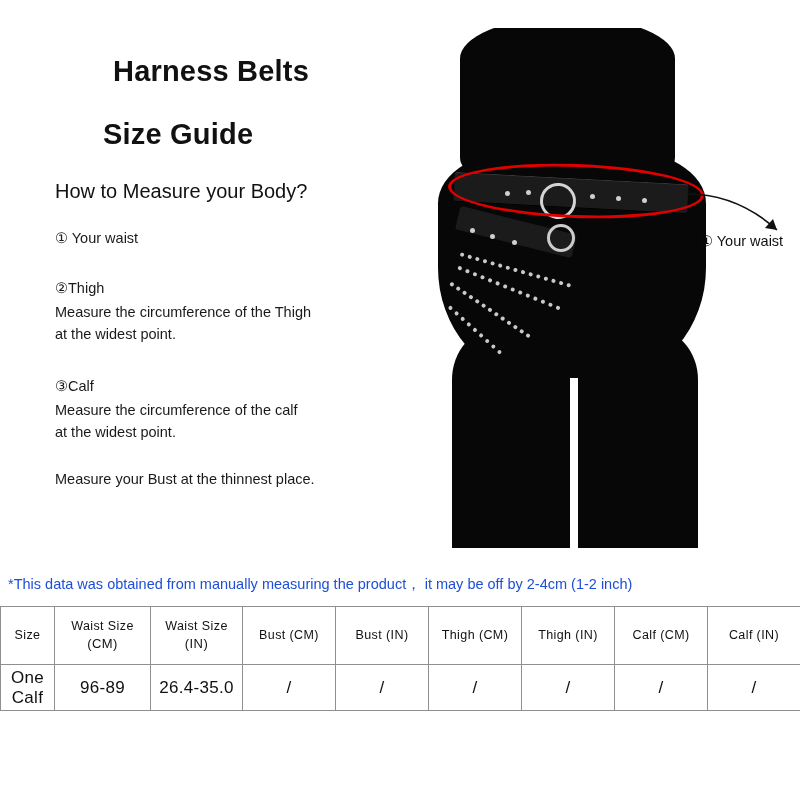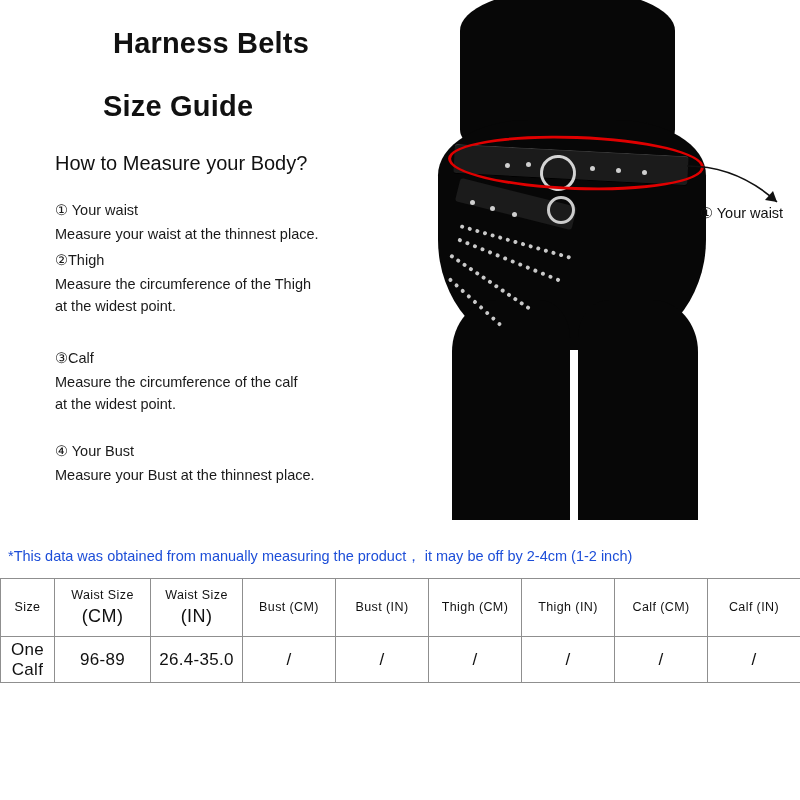--- a/index.html
+++ b/index.html
@@ -13,20 +13,21 @@
     font-family: "Liberation Sans", sans-serif;
     color: #000000;
     position: relative;
     overflow: hidden;
   }
 
   #page {
     position: relative;
     width: 800px;
     height: 680px;
+    margin-top: 28px;
   }
 
   
   .left-col {
     position: absolute;
     left: 0px;
     top: 0px;
     width: 430px;
     height: 520px;
   }
@@ -252,51 +253,49 @@
   table.size-table td {
     height: 43px;
     font-size: 17px;
     letter-spacing: 0.3px;
   }
   .col-size { width: 54px; }
   .col-w1 { width: 96px; }
   .col-w2 { width: 92px; }
   .col-rest { width: 93px; }
   td.size-cell { font-size: 14px; }
-  .th-sub { display: block; font-size: 18px; }
+  .th-sub { display: block; font-size: 13px; }
 </style>
 </head>
 <body>
 
 <div id="page">
 
   <div class="left-col">
     <div class="title title-1">Harness Belts</div>
     <div class="title title-2">Size Guide</div>
     <div class="subtitle">How to Measure your Body?</div>
 
     <div class="measure-block mb-1">
       <div class="measure-head">① Your waist</div>
-      <div class="measure-body">Measure your waist at the thinnest place.</div>
     </div>
 
     <div class="measure-block mb-2">
       <div class="measure-head">②Thigh</div>
       <div class="measure-body">Measure the circumference of the Thigh
 at the widest point.</div>
     </div>
 
     <div class="measure-block mb-3">
       <div class="measure-head">③Calf</div>
       <div class="measure-body">Measure the circumference of the calf
 at the widest point.</div>
     </div>
 
     <div class="measure-block mb-4">
-      <div class="measure-head">④ Your Bust</div>
       <div class="measure-body">Measure your Bust at the thinnest place.</div>
     </div>
   </div>
 
   <div class="photo">
     <div class="torso torso-upper"></div>
     <div class="torso torso-hips"></div>
     <div class="torso leg-l"></div>
     <div class="torso leg-r"></div>
     <div class="crotch"></div>

